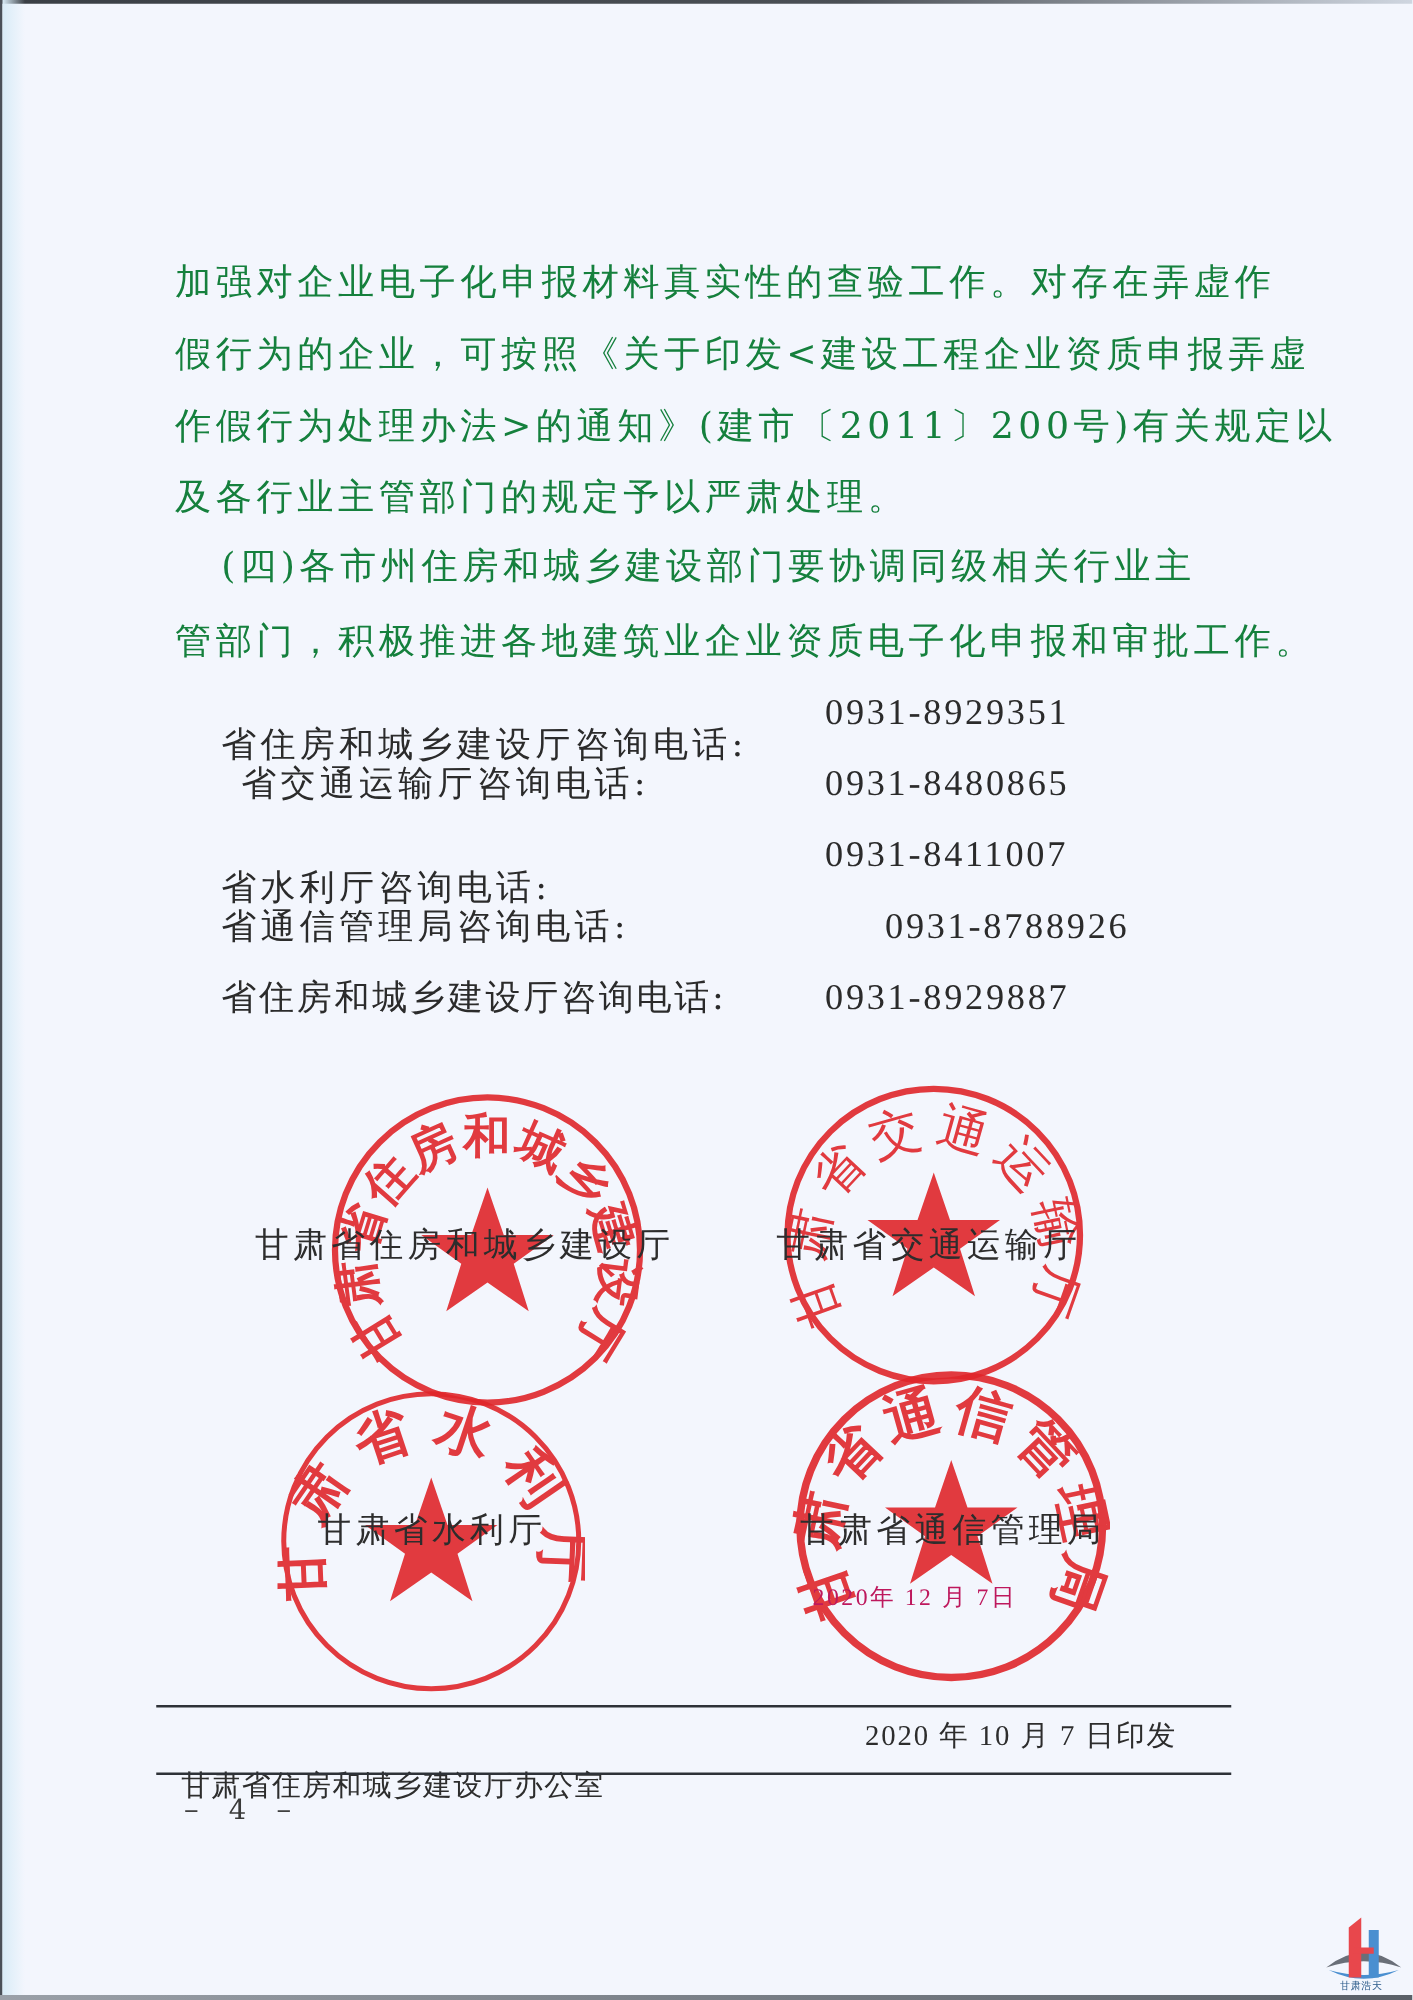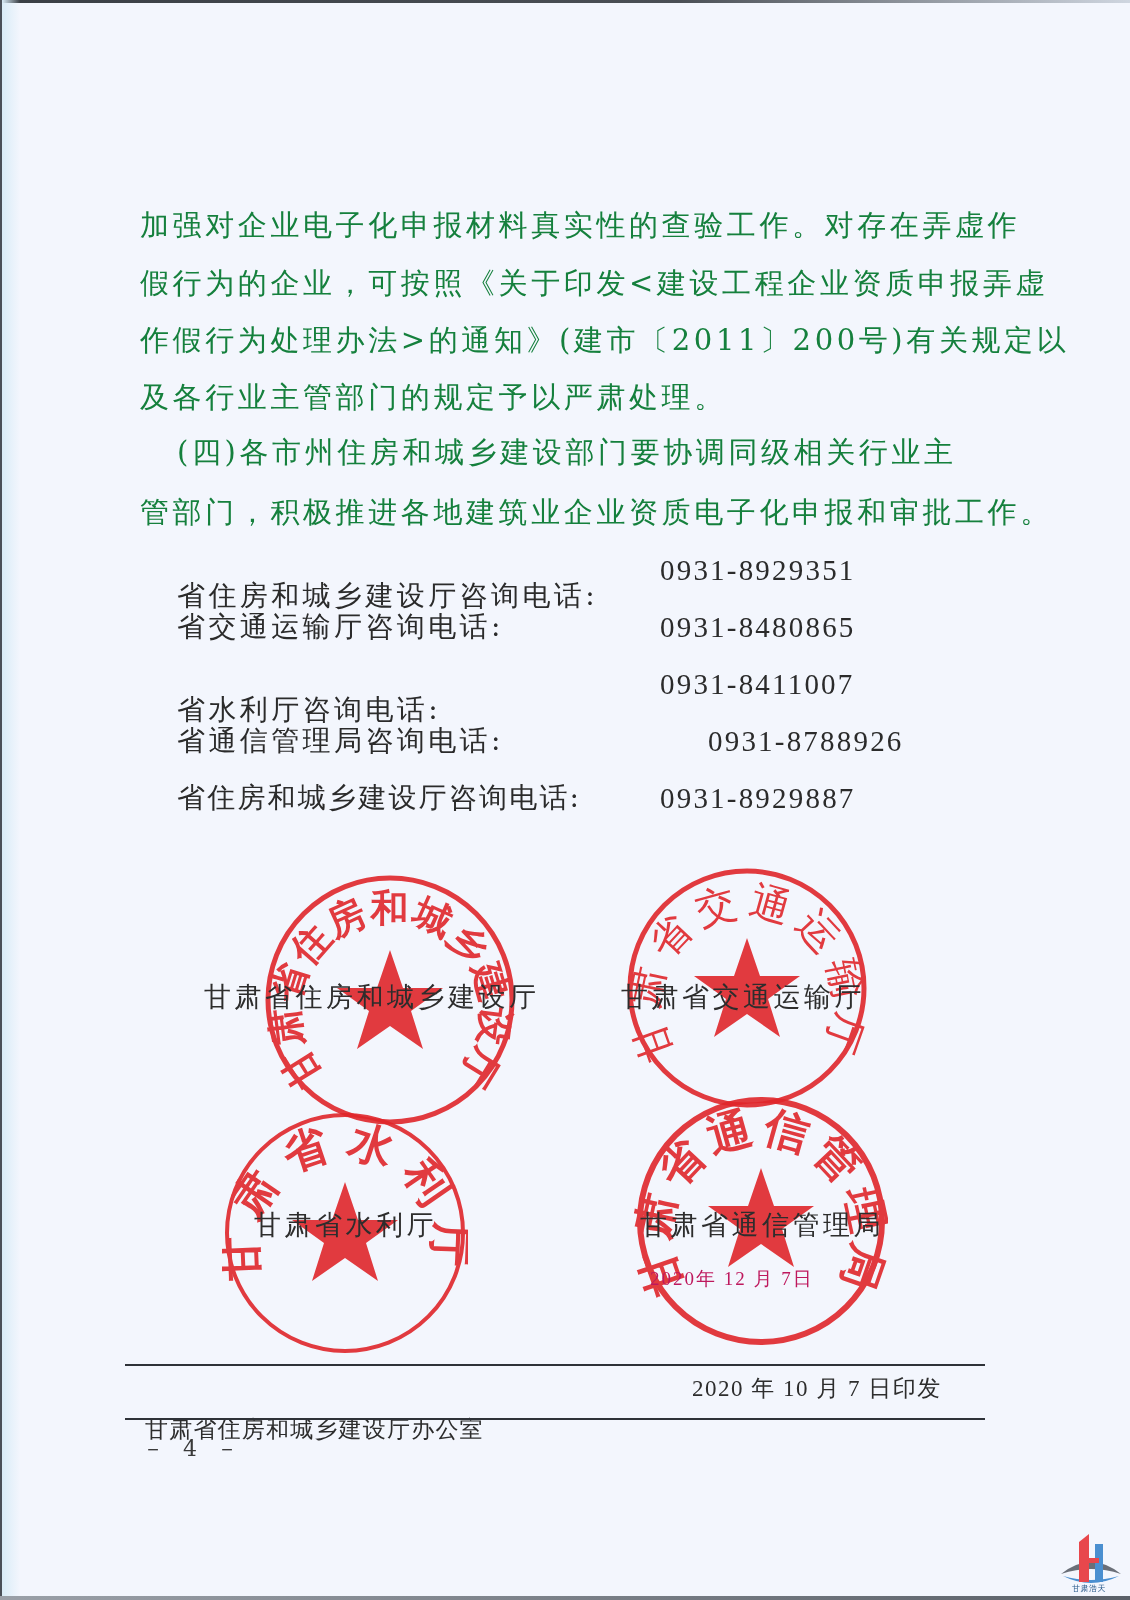--- a/index.html
+++ b/index.html
@@ -164,21 +164,21 @@
   <div class="line indent" style="top:434px;">(四)各市州住房和城乡建设部门要协调同级相关行业主</div>
   <div class="line" style="top:494px;">管部门，积极推进各地建筑业企业资质电子化申报和审批工作。</div>
 </div>
 
 <div>
   <div>
     <div class="contact-row" style="top:552px;margin-top:26px;">省住房和城乡建设厅咨询电话:</div>
     <div class="contact-num" style="top:552px;">0931-8929351</div>
   </div>
   <div>
-    <div class="contact-row" style="top:609px;">省交通运输厅咨询电话:</div>
+    <div class="contact-row" style="top:609px;margin-left:16px;">省交通运输厅咨询电话:</div>
     <div class="contact-num" style="top:609px;">0931-8480865</div>
   </div>
   <div>
     <div class="contact-row" style="top:692px;">省水利厅咨询电话:</div>
     <div class="contact-num" style="top:666px;">0931-8411007</div>
   </div>
   <div>
     <div class="contact-row" style="top:723px;">省通信管理局咨询电话:</div>
     <div class="contact-num" style="top:723px;margin-left:48px;">0931-8788926</div>
   </div>

